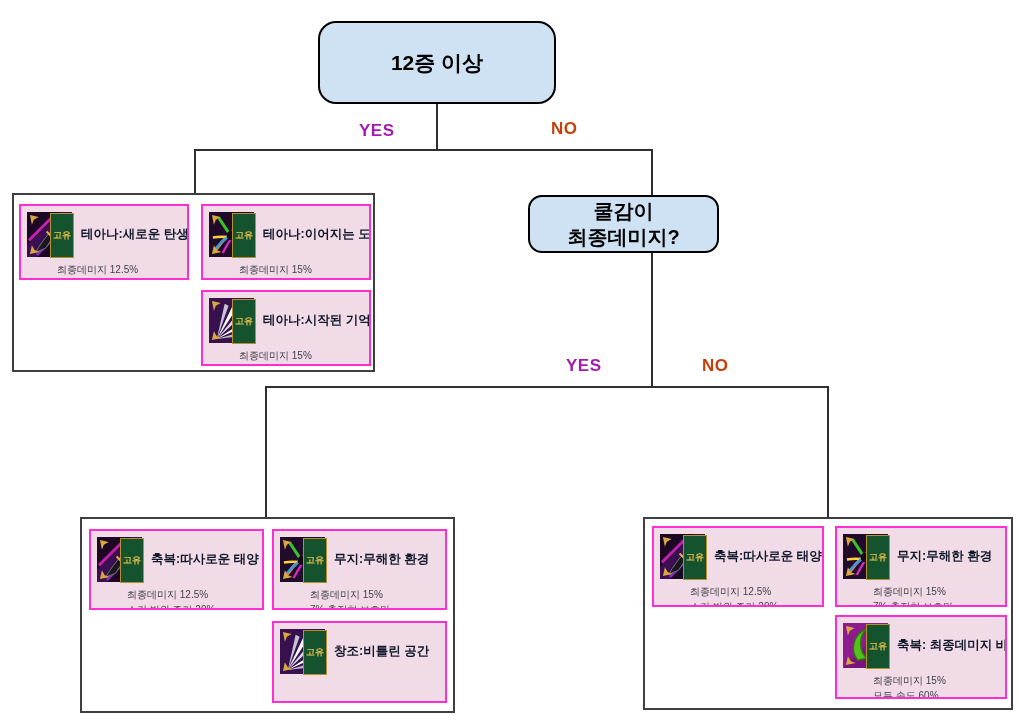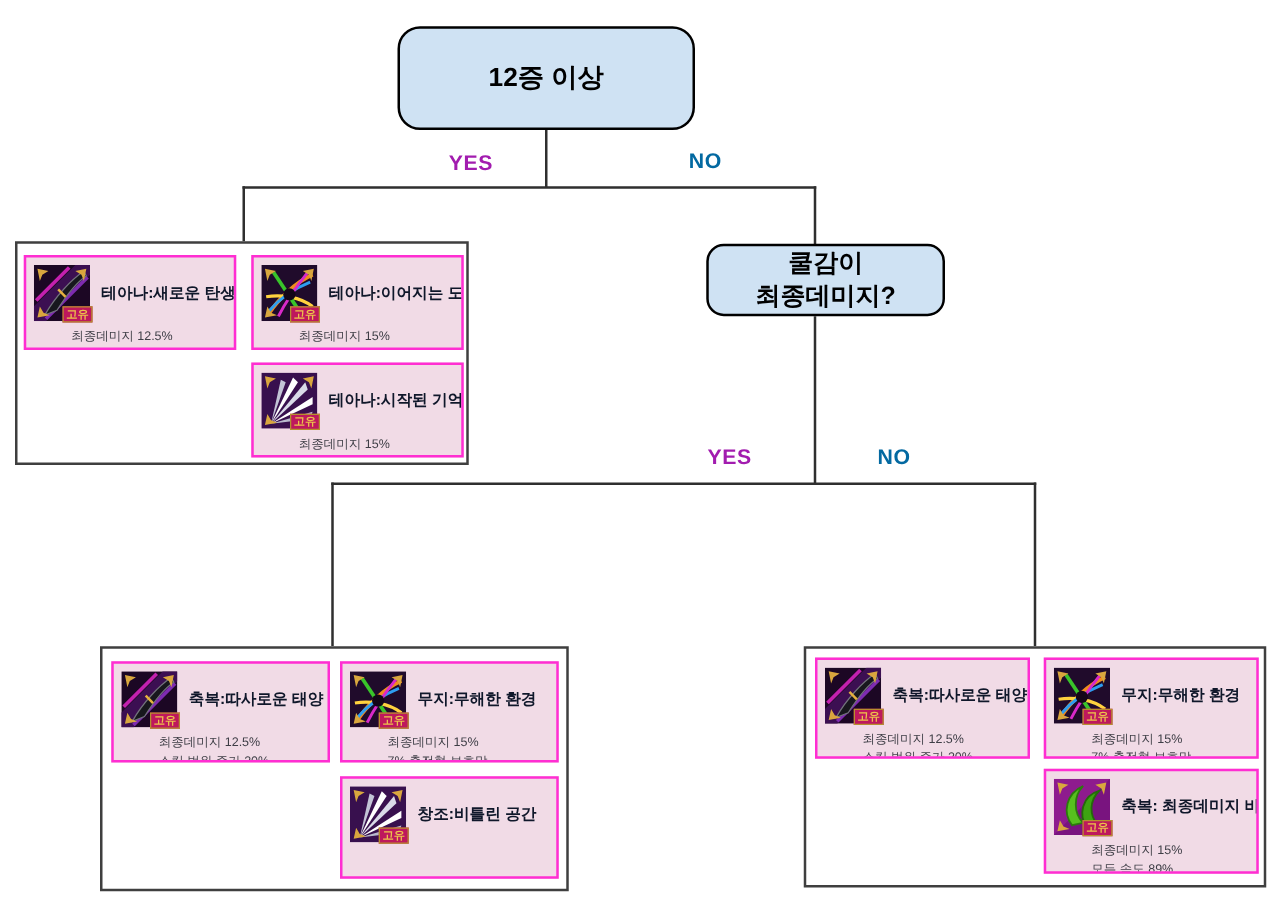--- a/index.html
+++ b/index.html
@@ -8,38 +8,38 @@
     font-family:"Liberation Sans","DejaVu Sans",sans-serif;overflow:hidden;
   }
   .decision{
     position:absolute;background:#cfe2f3;border:2.5px solid #000;
     border-radius:18px;display:flex;flex-direction:column;justify-content:center;
     align-items:center;font-weight:bold;color:#000;
     font-size:21px;line-height:1.32;box-sizing:border-box;
   }
   .branch-label{position:absolute;font-weight:bold;font-size:17px;letter-spacing:.5px;}
   .branch-yes{color:#a21caf;}
-  .branch-no{color:#0369a1;}
+  .branch-no{color:#c2410c;}
   .line{position:absolute;background:#2f2f2f;}
   .vline{width:2px;}
   .hline{height:2px;}
   .group{
     position:absolute;background:#ffffff;border:2px solid #3f3f3f;box-sizing:border-box;
   }
   .card{
     position:absolute;background:#f1dbe6;border:2px solid #ff2ed2;
     box-sizing:border-box;overflow:hidden;
   }
   .card-top{display:flex;align-items:center;gap:9px;padding:6px 4px 0 6px;}
   .skill-icon{position:relative;width:45px;height:45px;flex:0 0 45px;}
   .skill-icon svg{display:block;width:45px;height:45px;}
   .unique-badge{
-    position:absolute;right:-2px;bottom:-1px;background:#be185d;
+    position:absolute;right:-2px;bottom:-1px;background:#14532d;
     border:1px solid #b78f2e;color:#ecc14b;font-size:9px;font-weight:bold;
-    line-height:11px;padding:0 2px;letter-spacing:0;
+    line-height:11px;padding:16px 2px;letter-spacing:0;
   }
   .card-title{font-weight:bold;font-size:12.5px;color:#0f172a;white-space:nowrap;}
   .card-desc{padding:5px 4px 4px 8px;font-size:10px;color:#3e3e46;line-height:1.5;white-space:nowrap;margin-left:28px;}
   .hidden-defs{position:absolute;width:0;height:0;overflow:hidden;}
 </style>
 </head>
 <body>
 
 <svg class="hidden-defs" aria-hidden="true">
   <defs>
@@ -144,21 +144,21 @@
         </div>
         <div class="card-title">테아나:시작된 기억</div>
       </div>
       <div class="card-desc">
         <div>최종데미지 15%</div>
         <div>모든 속도 5% + 강화/증폭 수치 댐증</div>
       </div>
     </div>
   </div>
 
-  <div class="decision" style="left:565px;top:195px;width:191px;height:58px;font-size:20px;border-radius:14px;">
+  <div class="decision" style="left:528px;top:195px;width:191px;height:58px;font-size:20px;border-radius:14px;">
     <div>쿨감이</div>
     <div>최종데미지?</div>
   </div>
 
   <div class="line vline" style="left:651px;top:253px;height:134px;"></div>
   <div class="line hline" style="left:265px;top:386px;width:564px;"></div>
   <div class="line vline" style="left:265px;top:386px;height:131px;"></div>
   <div class="line vline" style="left:827px;top:386px;height:131px;"></div>
 
   <div class="branch-label branch-yes" style="left:566px;top:356px;">YES</div>
@@ -250,18 +250,18 @@
         <div class="skill-icon">
           <svg viewBox="0 0 46 46">
               <use href="#ic-green-crescent"></use>
             </svg>
           <span class="unique-badge">고유</span>
         </div>
         <div class="card-title">축복: 최종데미지 바람</div>
       </div>
       <div class="card-desc">
         <div>최종데미지 15%</div>
-        <div>모든 속도 89%</div>
+        <div>모든 속도 60%</div>
       </div>
     </div>
   </div>
 
 </div>
 
 </body></html>

